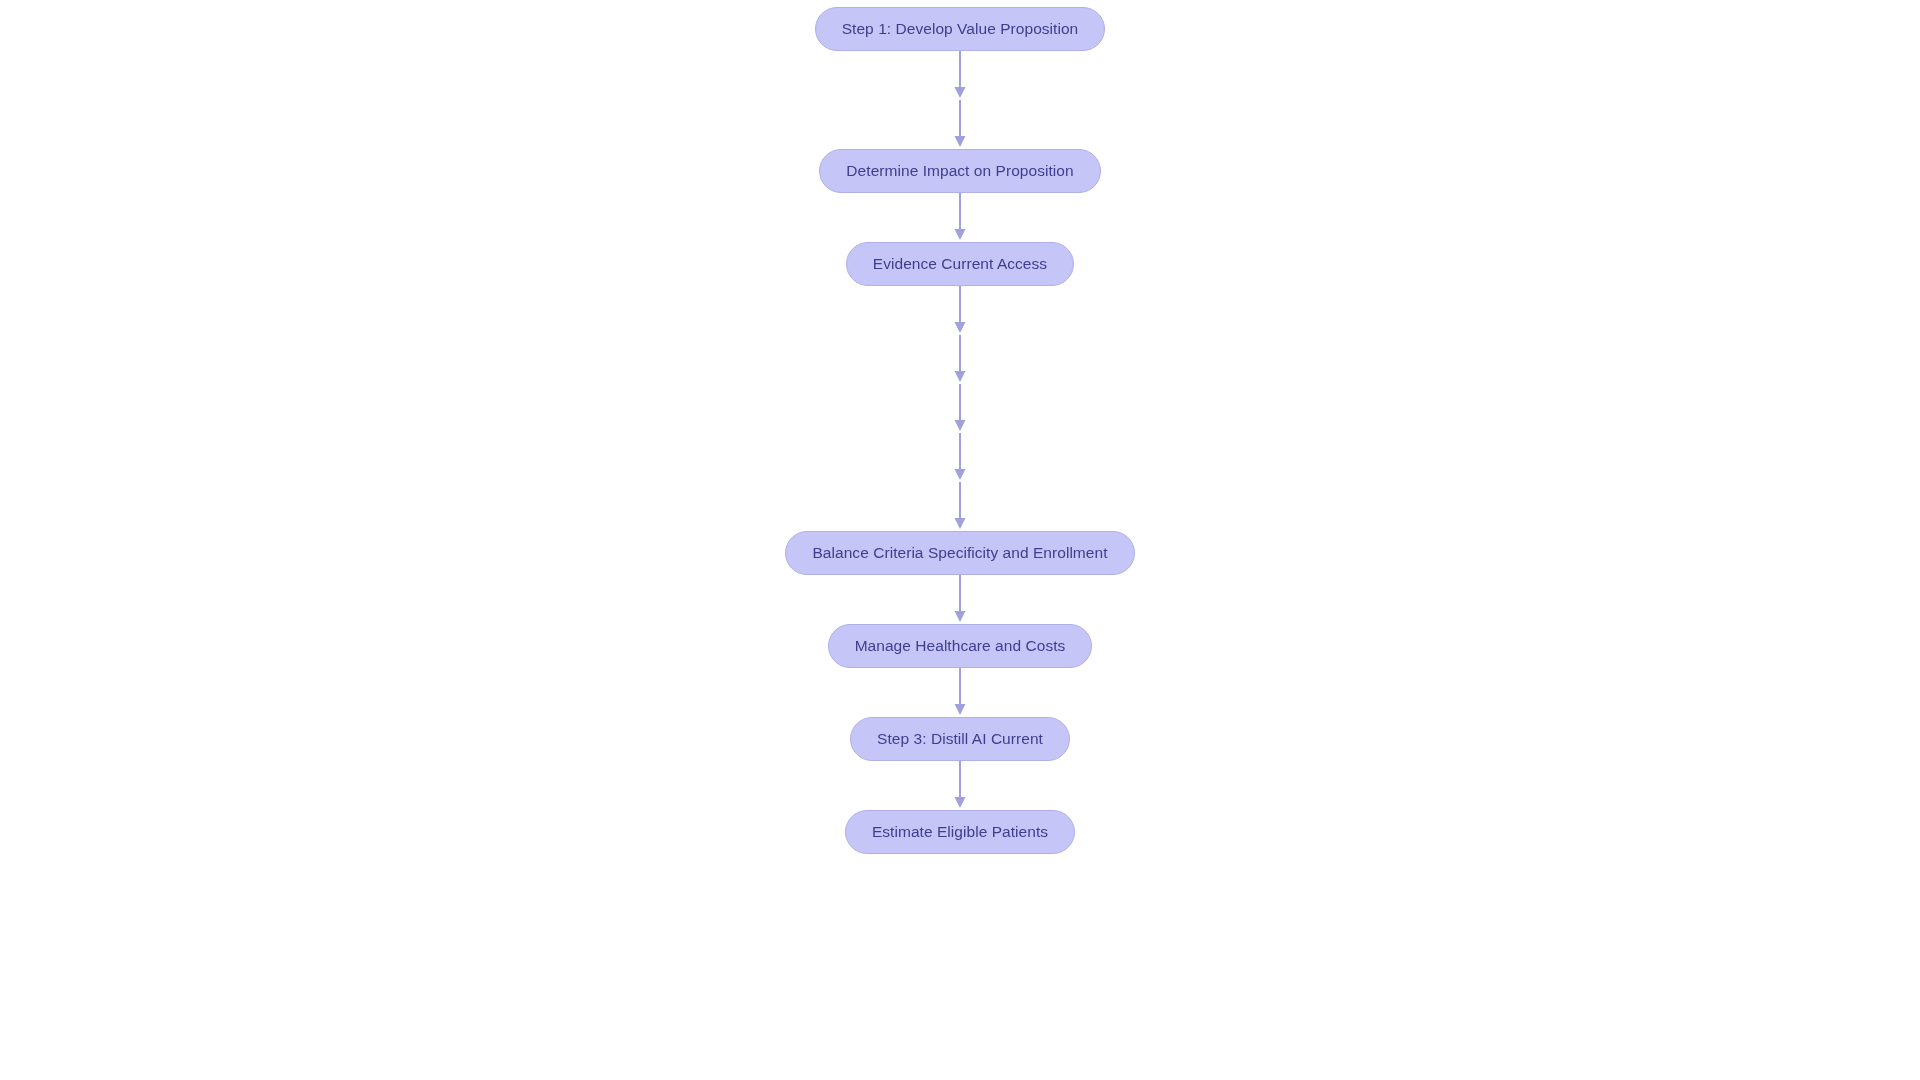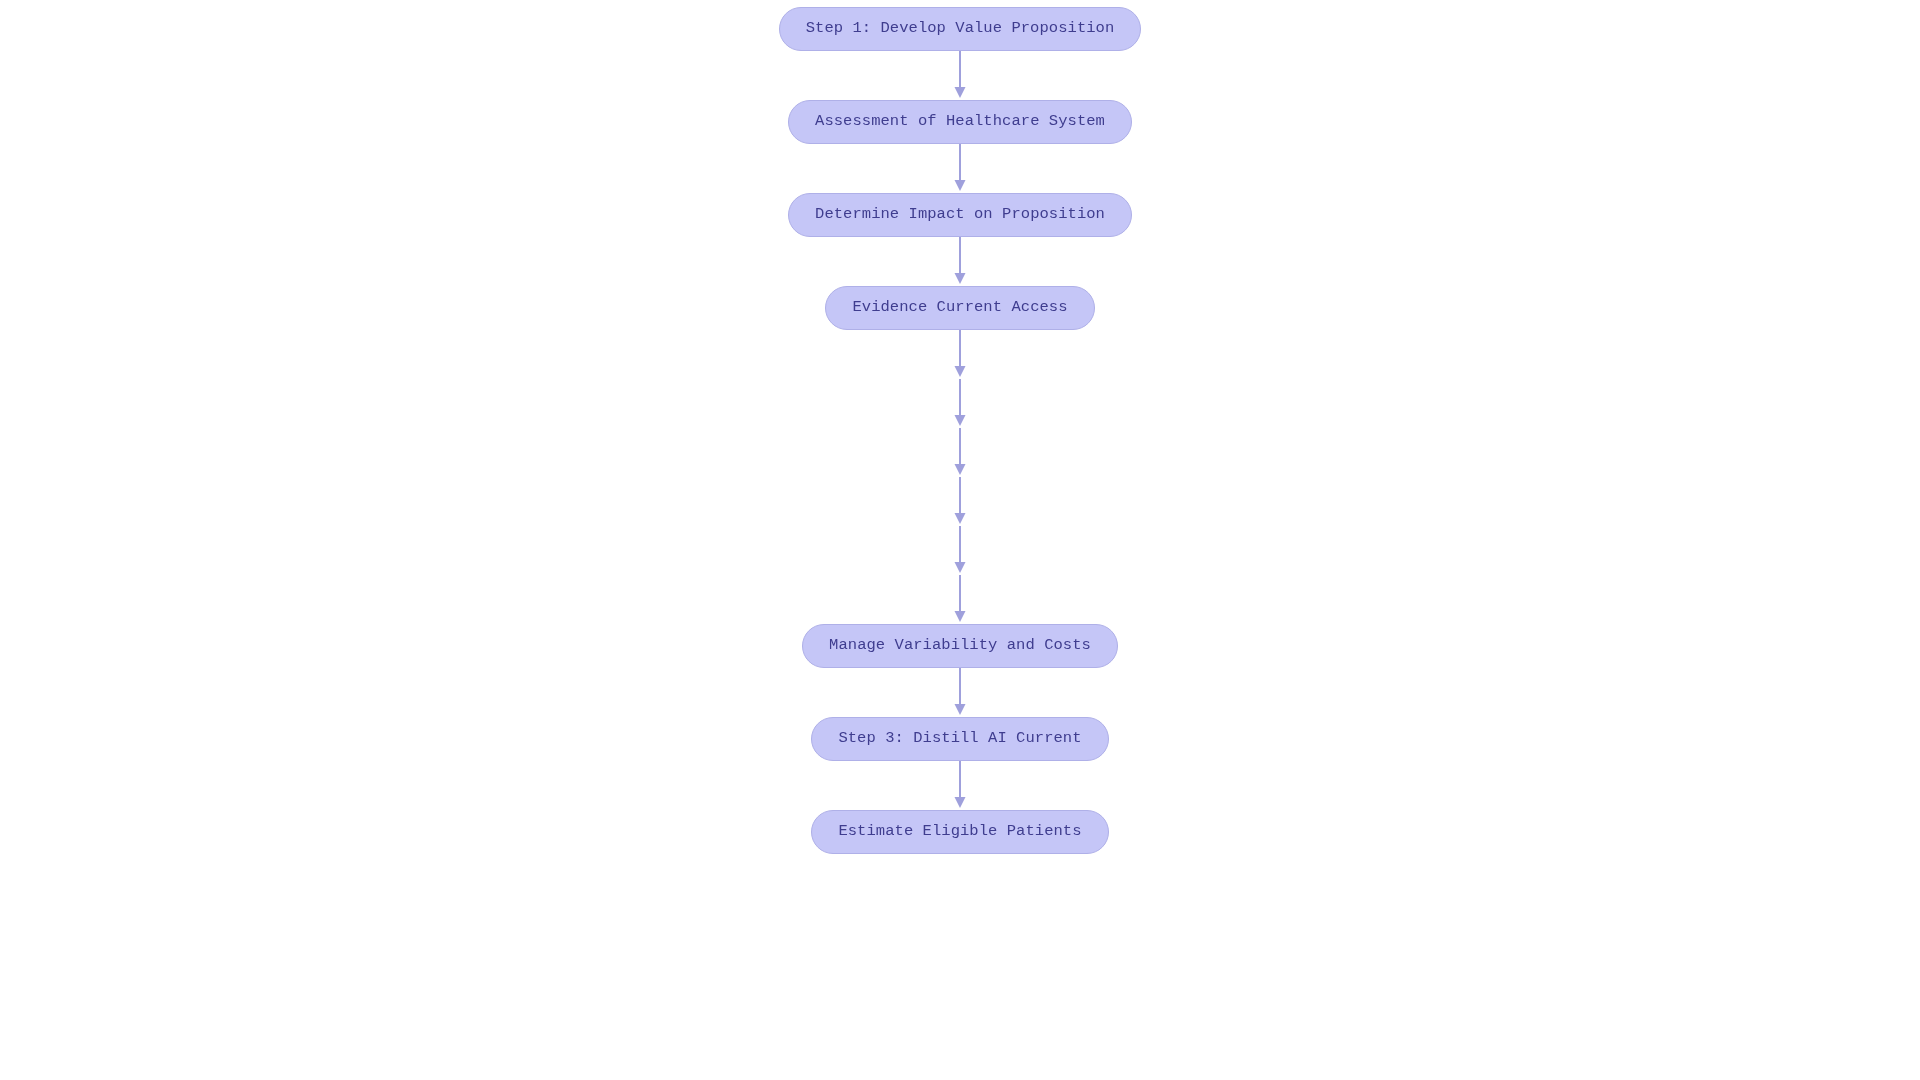--- a/index.html
+++ b/index.html
@@ -52,21 +52,20 @@
     font-size: 15.5px;
     font-family: "Liberation Sans", sans-serif;
     letter-spacing: 0.05px;
     white-space: nowrap;
     line-height: 1;
   }
 
   .flow-node .node-label {
     display: block;
     pointer-events: none;
-    font-family: Liberation Mono, monospace;
   }
 
   .connector {
     width: 22px;
     height: 49px;
     display: block;
   }
   .connector svg {
     display: block;
     width: 22px;
@@ -82,25 +81,20 @@
       <div class="node-slot">
         <div class="flow-node">
           <span class="node-label">Step 1: Develop Value Proposition</span>
         </div>
       </div>
       <div class="connector">
         <svg viewBox="0 0 22 49" xmlns="http://www.w3.org/2000/svg">
           <line x1="11" y1="0" x2="11" y2="39" stroke="#9fa0dc" stroke-width="2"></line>
           <path d="M11 47 L5.5 36 L16.5 36 Z" fill="#9fa0dc"></path>
         </svg>
-      </div>
-      <div class="node-slot">
-        <div class="flow-node">
-          <span class="node-label">Assessment of Healthcare System</span>
-        </div>
       </div>
       <div class="connector">
         <svg viewBox="0 0 22 49" xmlns="http://www.w3.org/2000/svg">
           <line x1="11" y1="0" x2="11" y2="39" stroke="#9fa0dc" stroke-width="2"></line>
           <path d="M11 47 L5.5 36 L16.5 36 Z" fill="#9fa0dc"></path>
         </svg>
       </div>
       <div class="node-slot">
         <div class="flow-node">
           <span class="node-label">Determine Impact on Proposition</span>
@@ -140,29 +134,34 @@
           <line x1="11" y1="0" x2="11" y2="39" stroke="#9fa0dc" stroke-width="2"></line>
           <path d="M11 47 L5.5 36 L16.5 36 Z" fill="#9fa0dc"></path>
         </svg>
       </div>
       <div class="connector">
         <svg viewBox="0 0 22 49" xmlns="http://www.w3.org/2000/svg">
           <line x1="11" y1="0" x2="11" y2="39" stroke="#9fa0dc" stroke-width="2"></line>
           <path d="M11 47 L5.5 36 L16.5 36 Z" fill="#9fa0dc"></path>
         </svg>
       </div>
+      <div class="node-slot">
+        <div class="flow-node">
+          <span class="node-label">Balance Criteria Specificity and Enrollment</span>
+        </div>
+      </div>
       <div class="connector">
         <svg viewBox="0 0 22 49" xmlns="http://www.w3.org/2000/svg">
           <line x1="11" y1="0" x2="11" y2="39" stroke="#9fa0dc" stroke-width="2"></line>
           <path d="M11 47 L5.5 36 L16.5 36 Z" fill="#9fa0dc"></path>
         </svg>
       </div>
       <div class="node-slot">
         <div class="flow-node">
-          <span class="node-label">Manage Variability and Costs</span>
+          <span class="node-label">Manage Healthcare and Costs</span>
         </div>
       </div>
       <div class="connector">
         <svg viewBox="0 0 22 49" xmlns="http://www.w3.org/2000/svg">
           <line x1="11" y1="0" x2="11" y2="39" stroke="#9fa0dc" stroke-width="2"></line>
           <path d="M11 47 L5.5 36 L16.5 36 Z" fill="#9fa0dc"></path>
         </svg>
       </div>
       <div class="node-slot">
         <div class="flow-node">

